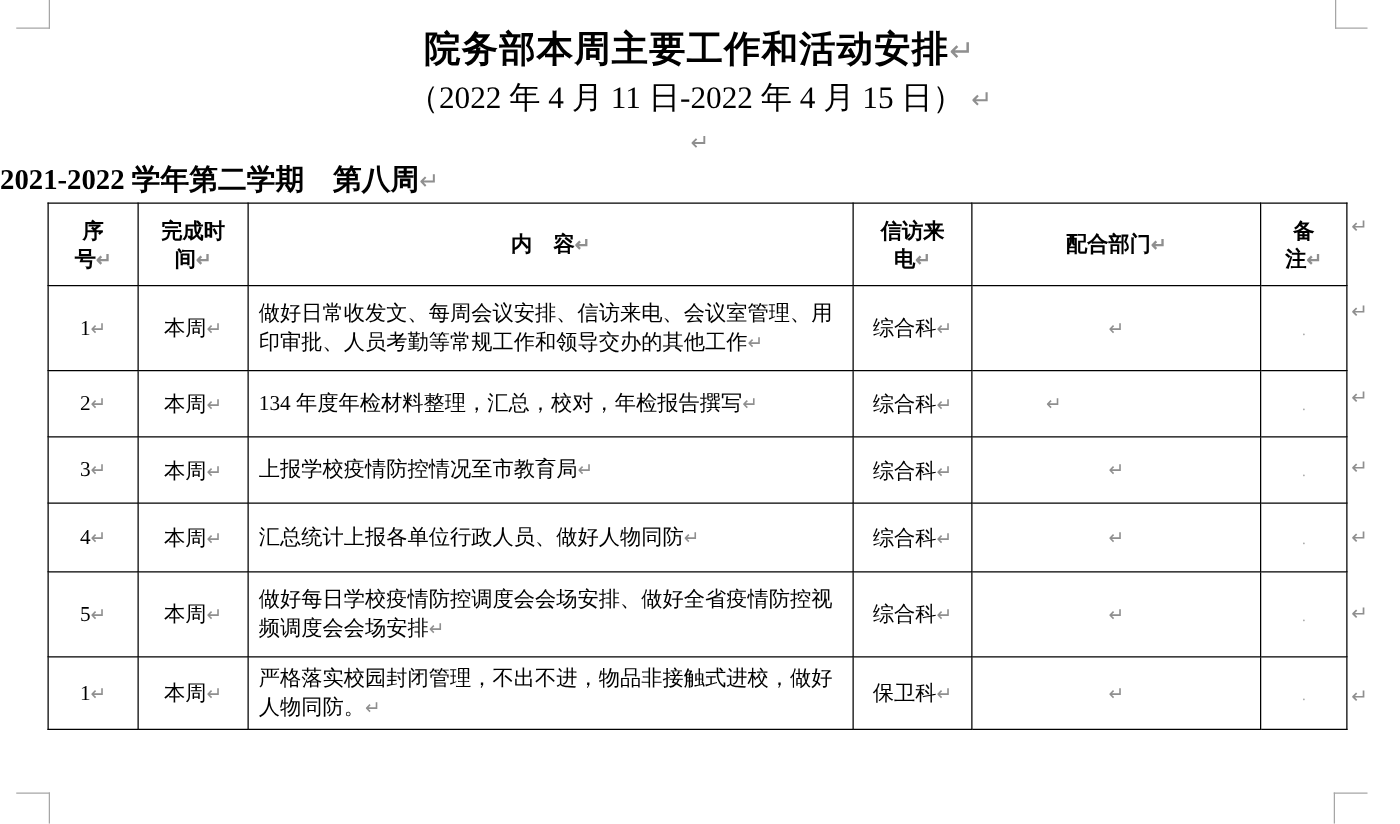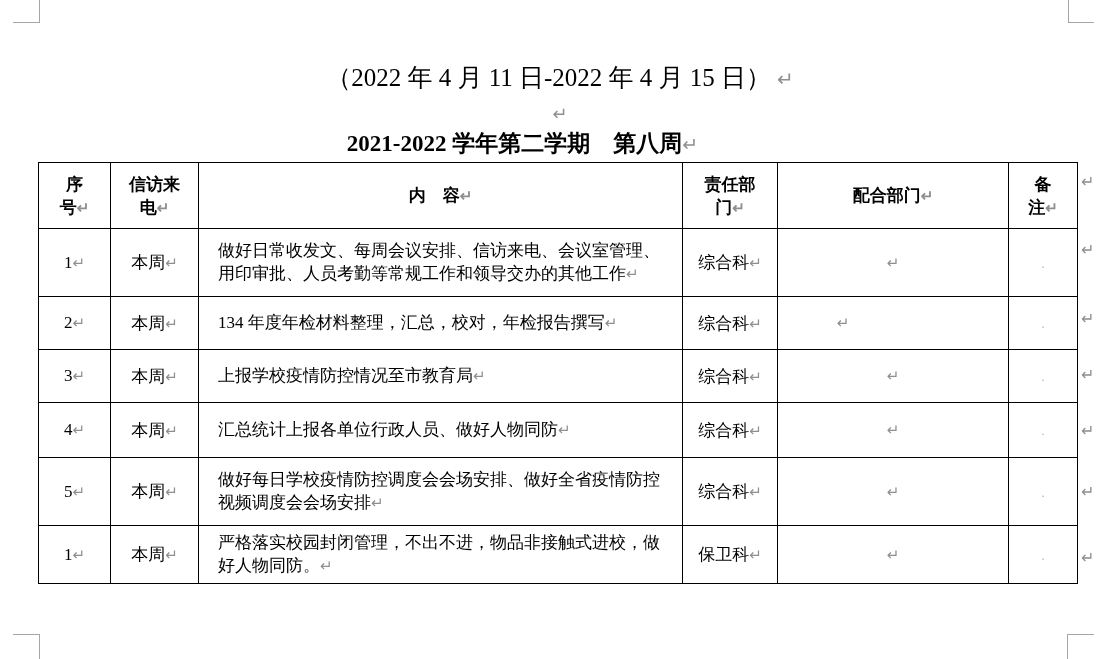--- a/index.html
+++ b/index.html
@@ -10,77 +10,78 @@
   .crop-tl{left:13px;top:0;width:26px;height:22px;border-right:1.5px solid #a6a6a6;border-bottom:1.5px solid #a6a6a6;}
   .crop-tr{left:1068px;top:0;width:25px;height:22px;border-left:1.5px solid #a6a6a6;border-bottom:1.5px solid #a6a6a6;}
   .crop-bl{left:13px;top:634px;width:26px;height:25px;border-right:1.5px solid #a6a6a6;border-top:1.5px solid #a6a6a6;}
   .crop-br{left:1067px;top:634px;width:26px;height:25px;border-left:1.5px solid #a6a6a6;border-top:1.5px solid #a6a6a6;}
 
   .doc-title{position:absolute;top:20px;left:0;width:1120px;text-align:center;
              font-size:29px;font-weight:700;letter-spacing:1px;}
   .doc-subtitle{position:absolute;top:61px;left:0;width:1120px;text-align:center;
                 font-size:25px;font-weight:400;}
   .blank-line{position:absolute;top:103px;left:0;width:1120px;text-align:center;font-size:18px;}
-  .semester{position:absolute;top:128px;left:0;width:1045px;text-align:center;
+  .semester{position:absolute;top:128px;left:0;width:1045px;text-align:left;
             font-size:23px;font-weight:700;}
 
   .pil{color:#8f8f8f;font-weight:400;}
   .doc-title .pil{font-size:24px;}
   .doc-subtitle .pil{font-size:20px;margin-left:6px;}
   .semester .pil{font-size:19px;}
 
   table.work{position:absolute;left:38px;top:162px;width:1039px;border-collapse:collapse;table-layout:fixed;}
   table.work td,table.work th{border:1.5px solid #000;overflow:hidden;
       font-family:"Liberation Serif", sans-serif;}
   table.work th{font-size:17px;font-weight:700;text-align:center;padding:0 16px;}
   table.work td{font-size:17px;font-weight:400;vertical-align:middle;}
   tr.hrow{height:66px;}
   tr.r0{height:68px;} tr.r1{height:53px;} tr.r2{height:53px;}
   tr.r3{height:55px;} tr.r4{height:68px;} tr.r5{height:58px;}
   td.c-no,td.c-time,td.c-dept{text-align:center;}
-  td.c-content{text-align:left;padding:2px 19px;line-height:23px;}
+  td.c-content{text-align:left;padding:2px 8px;line-height:23px;}
   td.c-coop{text-align:center;}
   td.c-note{text-align:center;}
   .cell-pil{color:#8f8f8f;font-size:15px;}
   .shift-left{position:relative;left:-50px;}
   .note-dot{color:#aaaaaa;font-size:12px;}
   .row-end-pil{position:absolute;left:1081px;color:#8f8f8f;font-size:16px;line-height:16px;}
 </style>
 </head>
 <body>
 
 <div class="page">
 
   <div class="crop crop-tl"></div>
   <div class="crop crop-tr"></div>
   <div class="crop crop-bl"></div>
   <div class="crop crop-br"></div>
 
+  <div class="doc-title"><span>院务部本周主要工作和活动安排</span><span class="pil">↵</span></div>
 
   <div class="doc-subtitle"><span>（2022 年 4 月 11 日-2022 年 4 月 15 日）</span><span class="pil">↵</span></div>
 
   <div class="blank-line"><span class="pil">↵</span></div>
 
   <div class="semester"><span>2021-2022 学年第二学期　第八周</span><span class="pil">↵</span></div>
 
   <table class="work">
     <colgroup>
       <col style="width:72px">
         <col style="width:88px">
         <col style="width:484px">
       <col style="width:95px">
         <col style="width:231px">
         <col style="width:69px">
     </colgroup>
     <tbody>
         <tr class="hrow">
       <th><span>序　号</span><span class="cell-pil">↵</span></th>
+      <th><span>完成时间</span><span class="cell-pil">↵</span></th>
+      <th><span>内　容</span><span class="cell-pil">↵</span></th>
       <th><span>信访来电</span><span class="cell-pil">↵</span></th>
-      <th><span>内　容</span><span class="cell-pil">↵</span></th>
-      <th><span>责任部门</span><span class="cell-pil">↵</span></th>
       <th><span>配合部门</span><span class="cell-pil">↵</span></th>
       <th><span>备　注</span><span class="cell-pil">↵</span></th>
     </tr>
 
     <tr class="r0">
       <td class="c-no"><span>1</span><span class="cell-pil">↵</span></td>
       <td class="c-time"><span>本周</span><span class="cell-pil">↵</span></td>
       <td class="c-content"><span>做好日常收发文、每周会议安排、信访来电、会议室管理、用印审批、人员考勤等常规工作和领导交办的其他工作</span><span class="cell-pil">↵</span></td>
       <td class="c-dept"><span>综合科</span><span class="cell-pil">↵</span></td>
       <td class="c-coop"><span class="cell-pil">↵</span></td>

